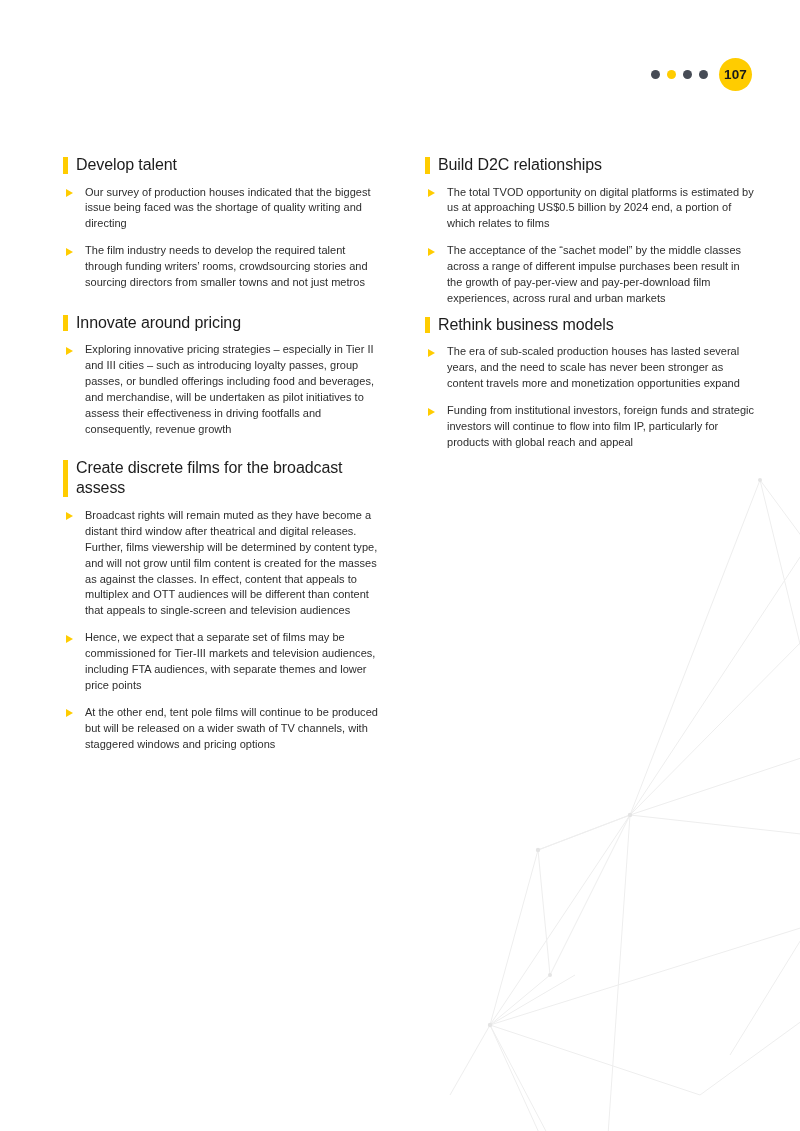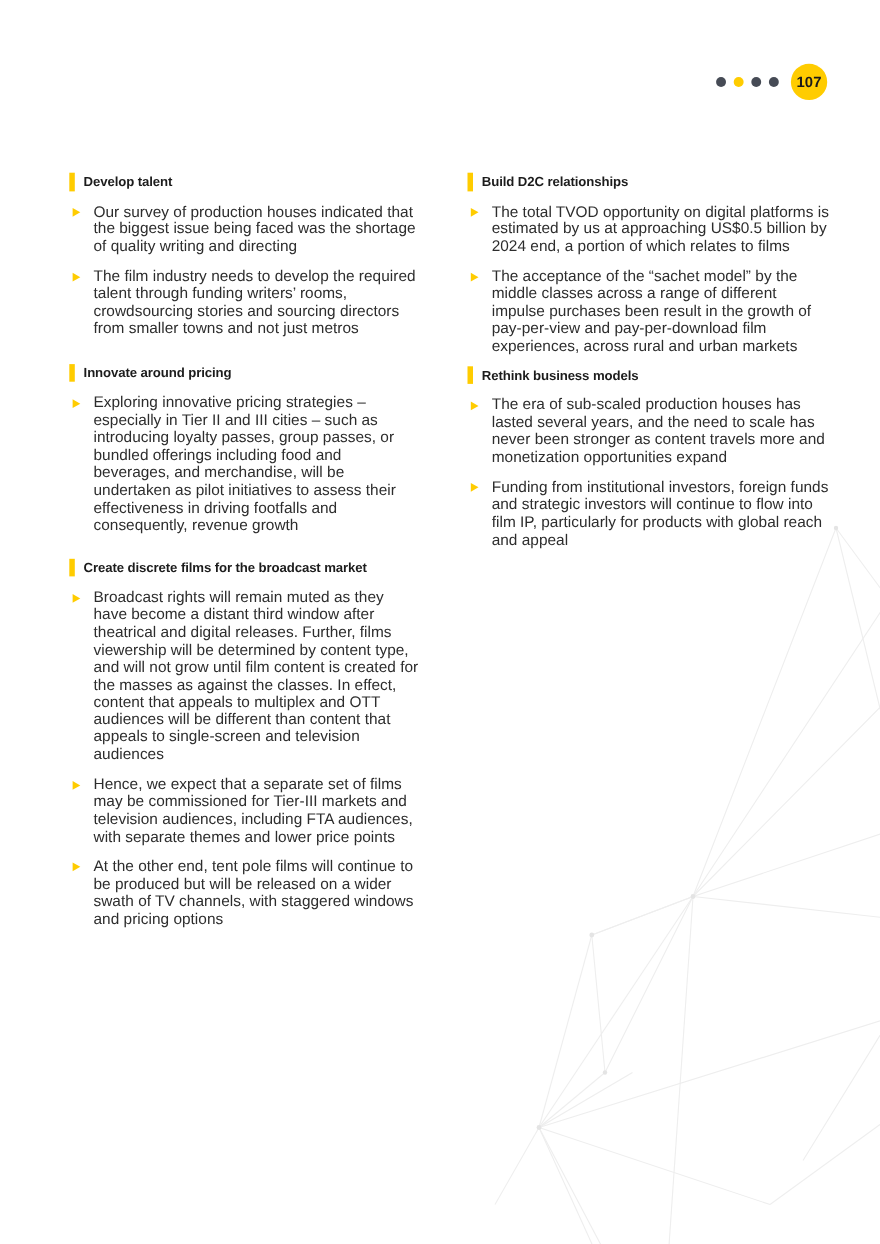--- a/index.html
+++ b/index.html
@@ -81,22 +81,22 @@
   .col-right { left: 425px; width: 333px; }
 
   
   .section { margin-bottom: 20px; }
   .section:last-child { margin-bottom: 0; }
 
   .sec-heading {
     position: relative;
     padding-left: 13px;
     margin: 0 0 9px 0;
-    font-size: 12px;
-    font-weight: 700;
+    font-size: 16px;
+    font-weight: 400;
     line-height: 20.5px;
     color: #1c1c1c;
     letter-spacing: -0.1px;
   }
   .sec-heading::before {
     content: "";
     position: absolute;
     left: 0;
     top: 2px;
     bottom: 2px;
@@ -106,21 +106,21 @@
 
   .bullets {
     list-style: none;
     margin: 0;
     padding: 0;
   }
   .bullet {
     position: relative;
     padding-left: 22px;
     margin-bottom: 11px;
-    font-size: 14px;
+    font-size: 11px;
     line-height: 15.9px;
     color: #2d2d2d;
     letter-spacing: 0.02px;
   }
   .bullet:last-child { margin-bottom: 0; }
   .bullet-marker {
     position: absolute;
     left: 3px;
     top: 4.5px;
     width: 0;
@@ -204,21 +204,21 @@
         <h2 class="sec-heading">Innovate around pricing</h2>
         <ul class="bullets">
           <li class="bullet">
             <span class="bullet-marker"></span>
             <span>Exploring innovative pricing strategies – especially in Tier II and III cities – such as introducing loyalty passes, group passes, or bundled offerings including food and beverages, and merchandise, will be undertaken as pilot initiatives to assess their effectiveness in driving footfalls and consequently, revenue growth</span>
           </li>
         </ul>
       </div>
 
       <div class="section">
-        <h2 class="sec-heading">Create discrete films for the broadcast market</h2>
+        <h2 class="sec-heading">Create discrete films for the broadcast assess</h2>
         <ul class="bullets">
           <li class="bullet">
             <span class="bullet-marker"></span>
             <span>Broadcast rights will remain muted as they have become a distant third window after theatrical and digital releases. Further, films viewership will be determined by content type, and will not grow until film content is created for the masses as against the classes. In effect, content that appeals to multiplex and OTT audiences will be different than content that appeals to single-screen and television audiences</span>
           </li>
           <li class="bullet">
             <span class="bullet-marker"></span>
             <span>Hence, we expect that a separate set of films may be commissioned for Tier-III markets and television audiences, including FTA audiences, with separate themes and lower price points</span>
           </li>
           <li class="bullet">

